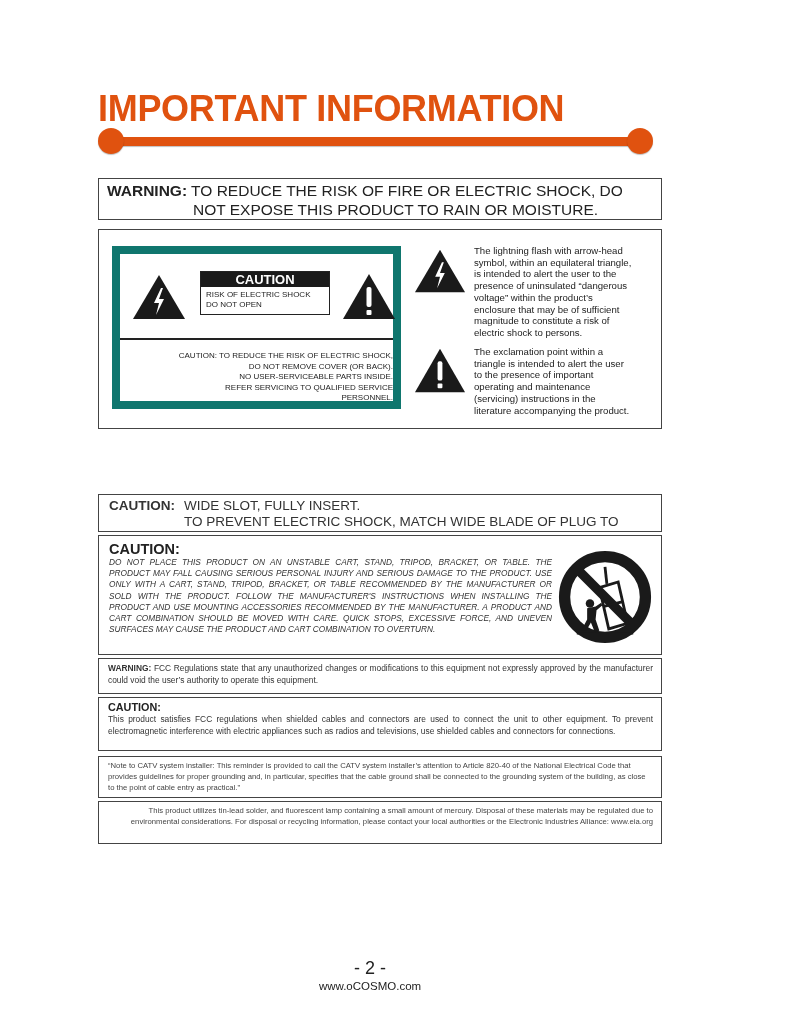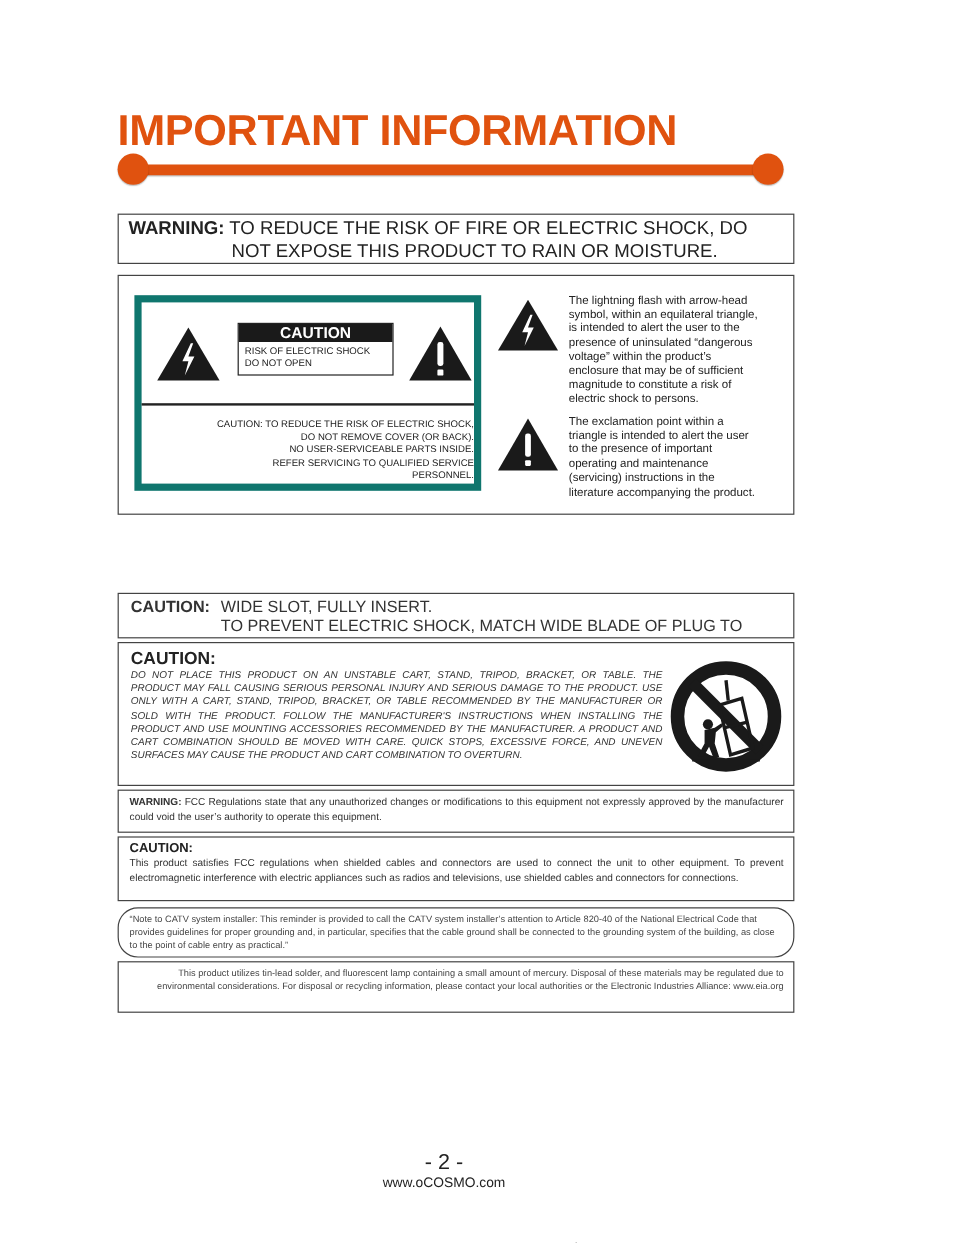--- a/index.html
+++ b/index.html
@@ -20,21 +20,21 @@
   .box { border: 1.5px solid #444; box-sizing: border-box; background: #fff; }
 
   
   .warn1 { left: 98px; top: 178px; width: 564px; height: 42px; font-size: 15.5px; color: #222;
            line-height: 19px; padding: 2px 0 0 8px; }
   .warn1 .lbl { font-weight: bold; }
   .warn1 .line2 { padding-left: 86px; }
 
   
   .panel { left: 98px; top: 229px; width: 564px; height: 200px; }
-  .label-box { left: 112px; top: 246px; width: 289px; height: 163px; border: 6px solid #0f766e;
+  .label-box { left: 112px; top: 246px; width: 289px; height: 163px; border: 8px solid #0f766e;
                box-sizing: border-box; }
   .label-box .divider { position: absolute; left: 0; right: 0; top: 84px; border-top: 2px solid #222; }
   .tri { position: absolute; }
   .caution-plate { position: absolute; left: 80px; top: 17px; width: 130px; height: 44px;
                    border: 1.5px solid #222; box-sizing: border-box; }
   .caution-plate .head { background: #1a1a1a; color: #fff; font-weight: bold; font-size: 13px;
                          text-align: center; line-height: 15px; height: 15px; }
   .caution-plate .body { font-size: 8px; line-height: 10px; padding: 3px 0 0 5px; color: #222; }
   .label-lower { position: absolute; left: 0; right: 0; top: 97px; text-align: right;
                  font-size: 8px; line-height: 10.5px; color: #222; }
@@ -51,21 +51,21 @@
   .cart .h { position: absolute; left: 10px; top: 5px; font-size: 14.5px; font-weight: bold; color: #222; }
   .cart .p { position: absolute; left: 10px; top: 21px; width: 443px; font-size: 8.3px; line-height: 11.2px;
              color: #333; text-align: justify; text-align-last: left; font-style: italic; }
   .cart-icon { position: absolute; left: 459px; top: 14px; width: 94px; height: 94px; }
 
   .small { font-size: 8.4px; line-height: 11.7px; color: #333; text-align: justify; }
   .fcc-warn { left: 98px; top: 658px; width: 564px; height: 36px; padding: 4px 8px 0 9px; }
   .fcc-warn .lbl { font-weight: bold; }
   .fcc-caution { left: 98px; top: 697px; width: 564px; height: 54px; padding: 3px 8px 0 9px; }
   .fcc-caution .h { font-weight: bold; font-size: 10.8px; line-height: 13px; color: #222; }
-  .catv { left: 98px; top: 756px; width: 564px; height: 42px; padding: 4px 8px 0 9px; font-size: 7.7px; line-height: 10.8px; color: #444; text-align: left; border-radius: 17px; }
+  .catv { left: 98px; top: 756px; width: 564px; height: 42px; padding: 4px 8px 0 9px; font-size: 7.7px; line-height: 10.8px; color: #444; text-align: left; }
   .disposal { left: 98px; top: 801px; width: 564px; height: 43px; padding: 4px 8px 0 9px; font-size: 7.7px; line-height: 10.8px; color: #444; text-align: right; }
 
   
   .footer { left: 0; width: 740px; text-align: center; color: #222; }
   .pgnum { top: 958px; font-size: 18px; line-height: 20px; }
   .site { top: 980px; font-size: 11.5px; line-height: 13px; }
   .manual { top: 1034px; font-size: 13px; line-height: 13px; }
 </style>
 </head>
 <body>

